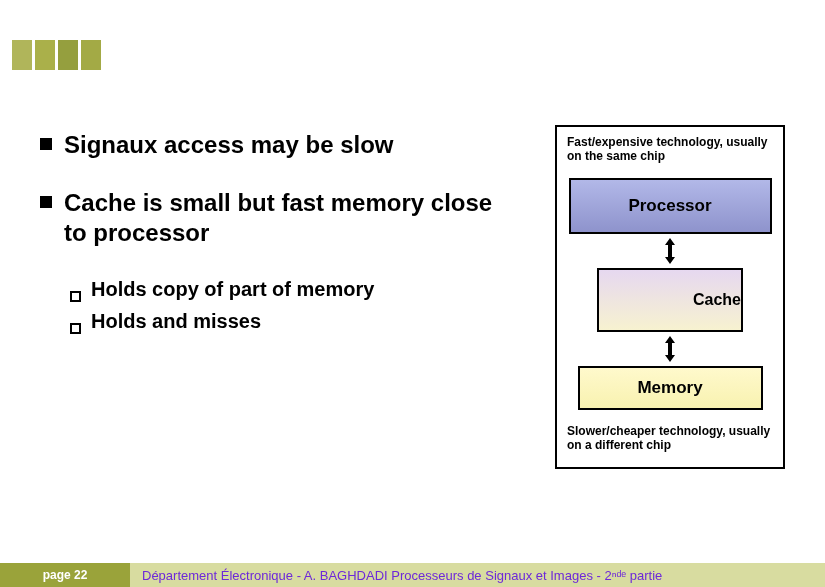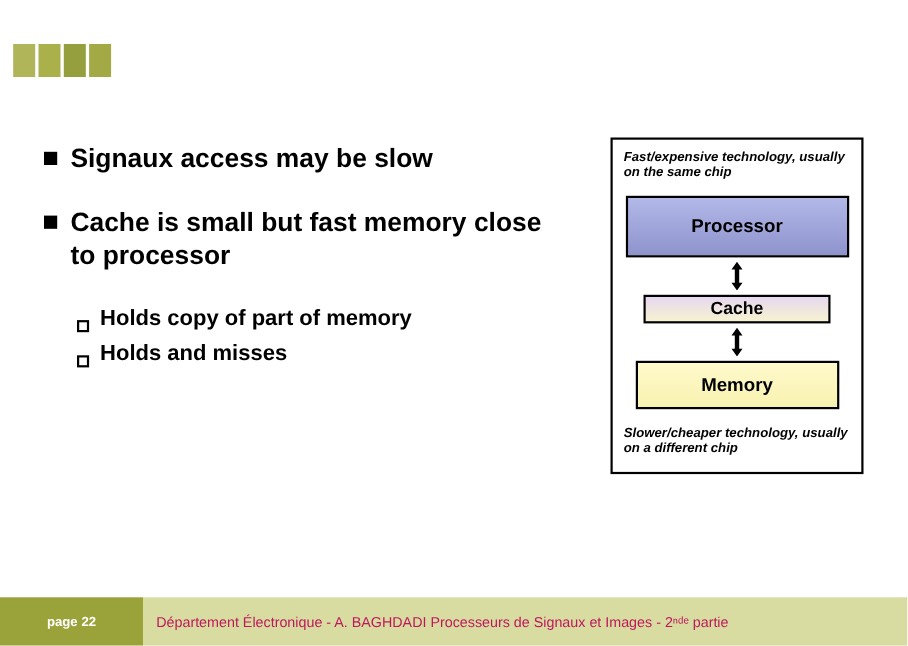--- a/index.html
+++ b/index.html
@@ -21,38 +21,38 @@
   .bullet1 { display: flex; align-items: flex-start; margin-bottom: 28px; }
   .bullet1 .sq { width: 12px; height: 12px; background: #000; margin-top: 8px; margin-right: 12px; flex: none; }
   .bullet1 .txt { font-size: 24px; font-weight: 700; color: #000; line-height: 1.25; }
   .sub { margin-left: 30px; margin-top: 10px; }
   .bullet2 { display: flex; align-items: flex-end; margin-bottom: 6px; }
   .bullet2 .sq { width: 11px; height: 11px; border: 2px solid #000; margin-top: 6px; margin-right: 10px; flex: none; }
   .bullet2 .txt { font-size: 20px; font-weight: 700; color: #000; line-height: 1.3; }
 
   
   .diagram { position: absolute; right: 40px; top: 125px; width: 230px; border: 2px solid #000; padding: 8px 10px 14px 10px; }
-  .note { font-size: 12px; font-weight: 700; font-style: italic; color: #000; line-height: 1.2; }
+  .note { font-size: 12px; font-weight: 700; color: #000; line-height: 1.2; }
   .note-top { margin-bottom: 14px; }
   .note-bottom { margin-top: 14px; }
   .box { border: 2px solid #000; text-align: center; font-weight: 700; margin-left: auto; margin-right: auto; }
   .box.processor { width: 203px; padding: 16px 0; font-size: 17px;
     background: linear-gradient(#b2b8e8, #8e93cc); }
-  .box.cache { width: 170px; padding: 2px 0; font-size: 16px;
-    background: linear-gradient(#e6d8f0, #f7f2d0); }
+  .box.cache { width: 146px; padding: 21px 0; font-size: 16px;
+    background: linear-gradient(#e6d8f0, #f7f2d0); text-align: right; }
   .box.memory { width: 185px; padding: 10px 0; font-size: 17px;
     background: linear-gradient(#fff9cc, #f8f2b0); }
   .arrow-col { display: flex; justify-content: center; }
   .arrow { width: 14px; height: 26px; margin: 4px 0; }
   .arrow svg { display: block; }
 
   
-  .footer { position: absolute; left: 0; bottom: 0; width: 825px; height: 44px; display: flex; align-items: stretch; }
+  .footer { position: absolute; left: 0; bottom: 0; width: 825px; height: 24px; display: flex; align-items: stretch; }
   .footer .page { width: 130px; background: #9aa33a; color: #fff; font-size: 12px; font-weight: 700; display: flex; align-items: center; justify-content: center; }
-  .footer .mid { flex: 1; background: #d8dca0; color: #be185d; font-size: 13px; display: flex; align-items: center; padding: 12px 12px; white-space: nowrap; overflow: hidden; }
+  .footer .mid { flex: 1; background: #d8dca0; color: #6d28d9; font-size: 13px; display: flex; align-items: center; padding: 12px 12px; white-space: nowrap; overflow: hidden; }
   .footer .brand { width: 110px; background: #000; color: #fff; display: flex; flex-direction: column; align-items: center; justify-content: center; font-size: 11px; font-weight: 700; line-height: 1.05; }
   .footer .brand .sub { font-size: 9px; font-style: italic; font-weight: 400; margin: 0; }
 </style>
 </head>
 <body>
 
 <div class="slide">
 
   <div class="title-row">
     <div class="logo-strip">

